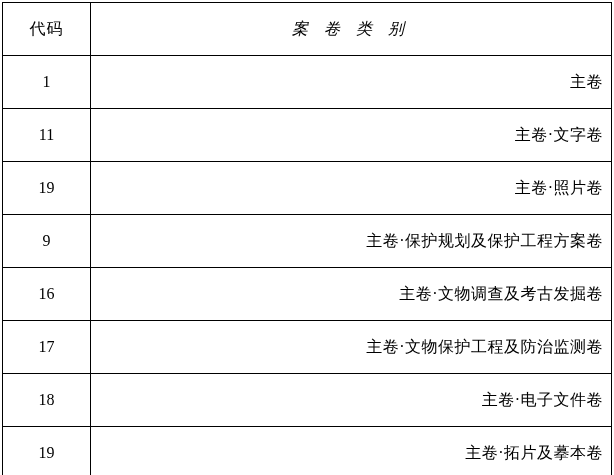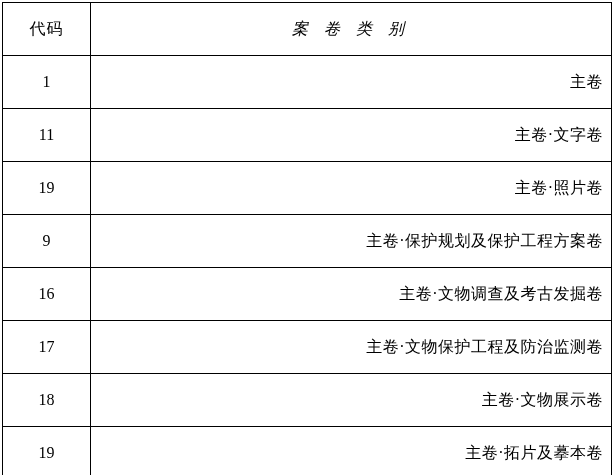--- a/index.html
+++ b/index.html
@@ -100,21 +100,21 @@
       <tr>
         <td class="cell-code">16</td>
         <td class="cell-name">主卷·文物调查及考古发掘卷</td>
       </tr>
       <tr>
         <td class="cell-code">17</td>
         <td class="cell-name">主卷·文物保护工程及防治监测卷</td>
       </tr>
       <tr>
         <td class="cell-code">18</td>
-        <td class="cell-name">主卷·文物展示卷</td>
+        <td class="cell-name">主卷·电子文件卷</td>
       </tr>
       <tr>
         <td class="cell-code">19</td>
         <td class="cell-name">主卷·拓片及摹本卷</td>
       </tr>
       <tr class="last-row">
         <td class="cell-code">2</td>
         <td class="cell-name">副卷</td>
       </tr>
     </tbody>

